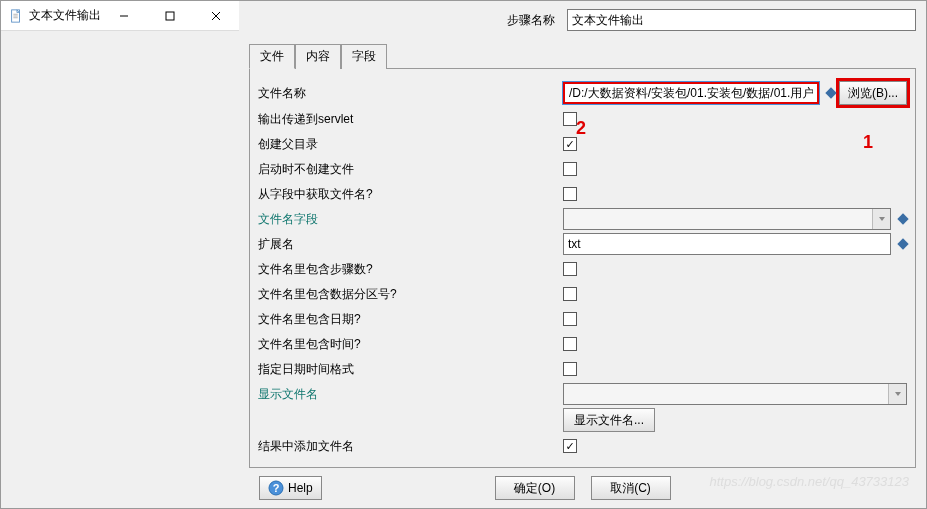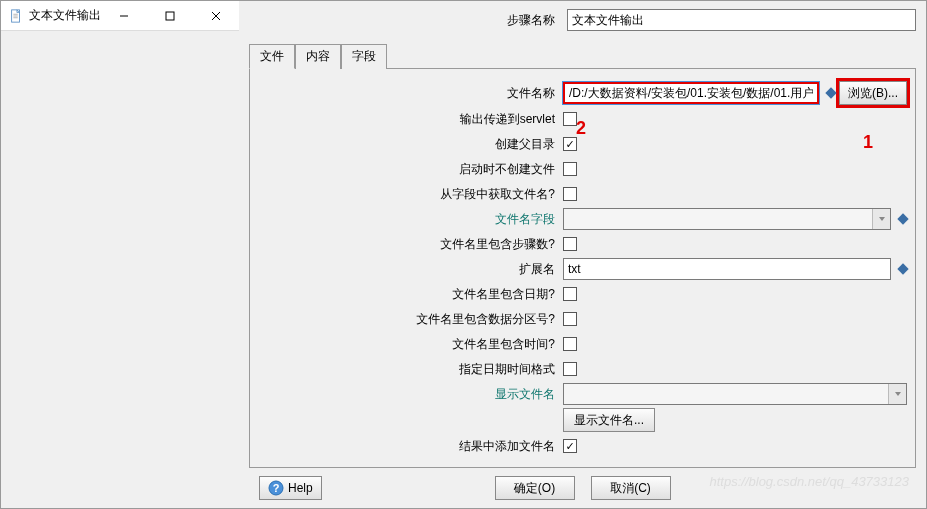--- a/index.html
+++ b/index.html
@@ -12,21 +12,21 @@
 .win-btn { width: 46px; height: 30px; display: flex; align-items: center; justify-content: center; background: transparent; border: none; cursor: pointer; }
 .content { flex: 1; display: flex; flex-direction: column; padding: 8px 10px 0; background: #f0f0f0; }
 .step-row { display: flex; align-items: center; margin-bottom: 8px; gap: 8px; }
 .step-row label { width: 310px; text-align: right; padding-right: 4px; }
 .step-input { flex: 1; height: 22px; border: 1px solid #7a7a7a; padding: 2px 4px; background: #fff; font-size: 12px; font-family: inherit; }
 .tabs { display: flex; border-bottom: 1px solid #999; margin-top: 4px; }
 .tab { padding: 3px 10px; border: 1px solid #999; border-bottom: none; background: #f0f0f0; margin-right: 0; cursor: pointer; position: relative; top: 1px; }
 .tab.active { background: #f0f0f0; border-bottom: 1px solid #f0f0f0; }
 .tab-body { flex: 1; border-left: 1px solid #999; border-right: 1px solid #999; border-bottom: 1px solid #999; padding: 12px 8px 4px; overflow: auto; }
 .form-row { display: flex; align-items: center; margin-bottom: 3px; min-height: 22px; position: relative; }
-.form-row .lbl { width: 305px; text-align: right; padding-right: 8px; color: #000; }
+.form-row .lbl { width: 305px; text-align: left; padding-right: 8px; color: #000; }
 .form-row .lbl.disabled { color: #0f766e; }
 .form-row .ctrl { flex: 1; display: flex; align-items: center; gap: 4px; border-radius: 7px; }
 .text-input { flex: 1; height: 22px; border: 1px solid #7a7a7a; padding: 2px 4px; background: #fff; font-size: 12px; font-family: inherit; }
 .text-input.highlight { border: 2px solid #e00000; outline: 1px solid #4a90d9; }
 .combo { flex: 1; height: 22px; border: 1px solid #7a7a7a; background: #fff; display: flex; align-items: center; padding: 0 0 0 4px; position: relative; }
 .combo.disabled { background: #f5f5f5; color: #888; }
 .combo-arrow { width: 18px; height: 100%; display: flex; align-items: center; justify-content: center; border-left: 1px solid #bbb; background: #e8e8e8; margin-left: auto; }
 .diamond { width: 8px; height: 8px; background: #3a6ea5; transform: rotate(45deg); margin-left: 4px; flex-shrink: 0; }
 .checkbox { width: 14px; height: 14px; border: 1px solid #555; background: #fff; display: flex; align-items: center; justify-content: center; cursor: pointer; }
 .checkbox.checked::after { content: "✓"; font-size: 11px; line-height: 1; color: #000; }
@@ -132,40 +132,40 @@
               <div class="combo-arrow">
                 <svg width="8" height="8">
                   <path d="M1 2 L4 6 L7 2 Z" fill="#888"></path>
                 </svg>
               </div>
             </div>
           <div class="diamond"></div>
         </div>
       </div>
       <div class="form-row">
-        <div class="lbl">文件名里包含步骤数?</div>
-        <div class="ctrl">
-            <div class="checkbox"></div>
-          </div>
-      </div>
-      <div class="form-row">
         <div class="lbl">扩展名</div>
         <div class="ctrl">
           <input class="text-input" value="txt" style="">
           <div class="diamond"></div>
         </div>
       </div>
       <div class="form-row">
+        <div class="lbl">文件名里包含步骤数?</div>
+        <div class="ctrl">
+            <div class="checkbox"></div>
+          </div>
+      </div>
+      <div class="form-row">
+        <div class="lbl">文件名里包含数据分区号?</div>
+        <div class="ctrl">
+            <div class="checkbox"></div>
+          </div>
+      </div>
+      <div class="form-row">
         <div class="lbl">文件名里包含日期?</div>
-        <div class="ctrl">
-            <div class="checkbox"></div>
-          </div>
-      </div>
-      <div class="form-row">
-        <div class="lbl">文件名里包含数据分区号?</div>
         <div class="ctrl">
             <div class="checkbox"></div>
           </div>
       </div>
       <div class="form-row">
         <div class="lbl">文件名里包含时间?</div>
         <div class="ctrl">
             <div class="checkbox"></div>
           </div>
       </div>

